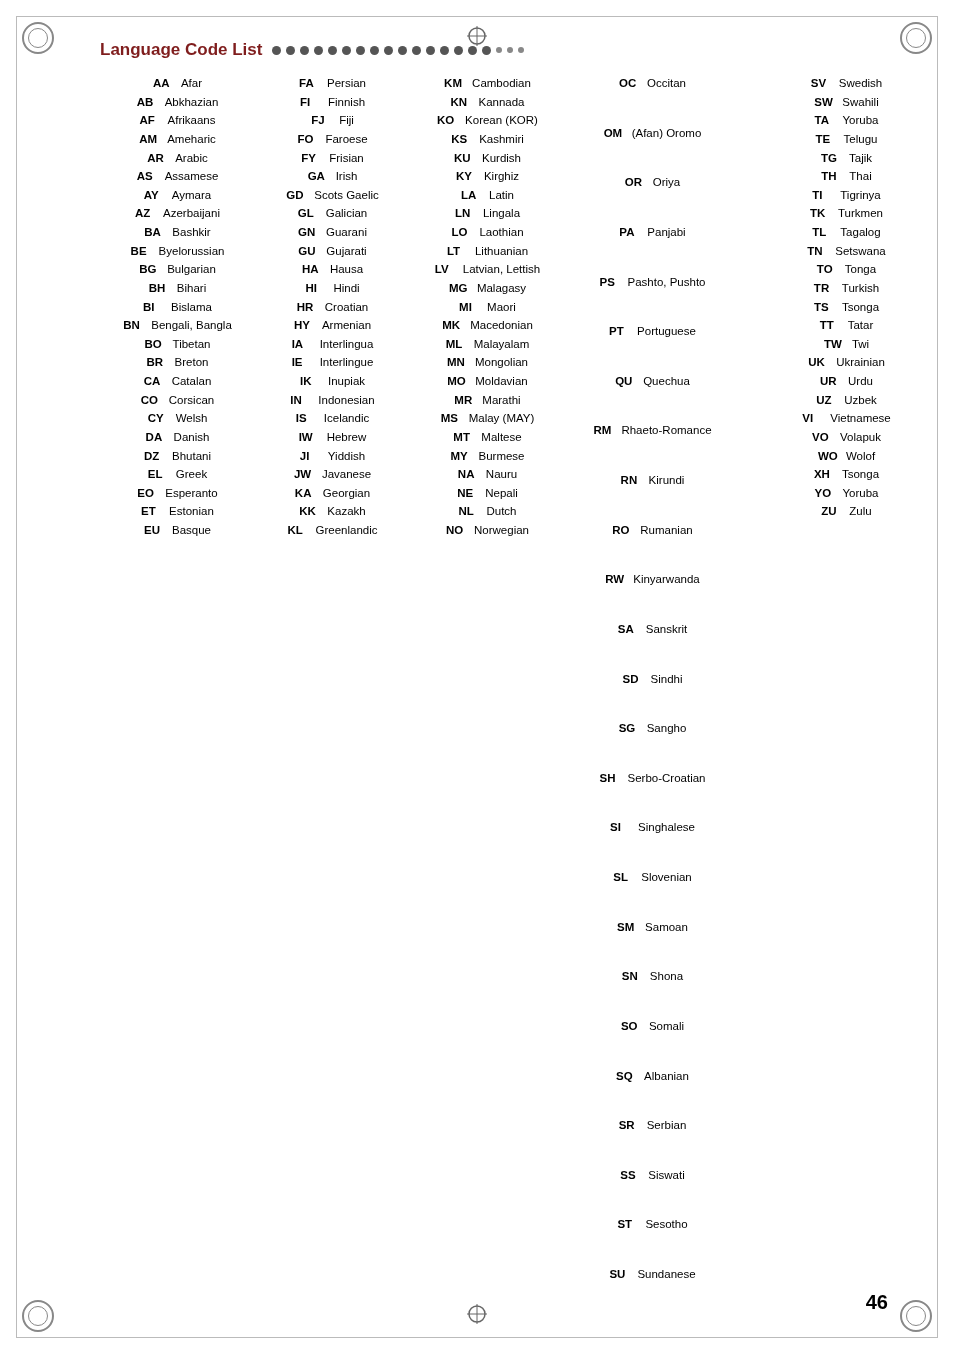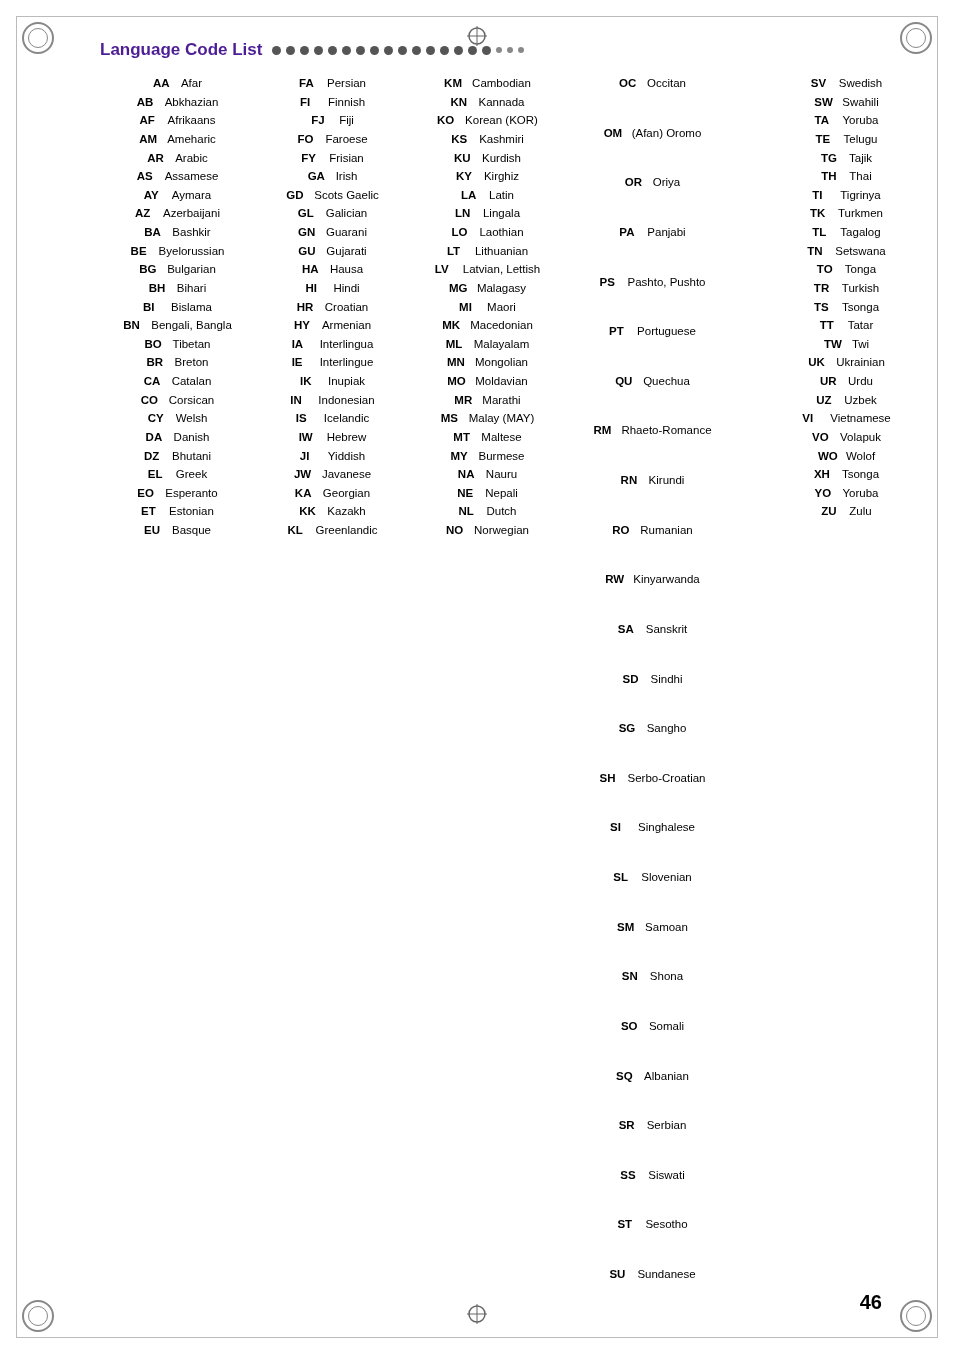--- a/index.html
+++ b/index.html
@@ -43,21 +43,21 @@
       border-radius: 50%;
     }
 
     .content-area {
       padding: 10px 60px 40px 60px;
     }
 
     .section-title {
       font-size: 17px;
       font-weight: bold;
-      color: #4c1d95;
+      color: #7f1d1d;
       margin-bottom: 14px;
       display: flex;
       align-items: center;
       gap: 10px;
     }
 
     .dots-row {
       display: flex;
       gap: 5px;
       align-items: center;
@@ -102,21 +102,21 @@
       font-size: 11.5px;
     }
 
     .lang-name {
       font-size: 11.5px;
     }
 
     .page-number {
       position: absolute;
       bottom: 40px;
-      right: 72px;
+      right: 66px;
       font-size: 20px;
       font-weight: bold;
       color: #000;
       text-align: center;
     }
 
     .outer-border {
       position: absolute;
       top: 16px; left: 16px; right: 16px; bottom: 16px;
       border: 1px solid #bbb;

